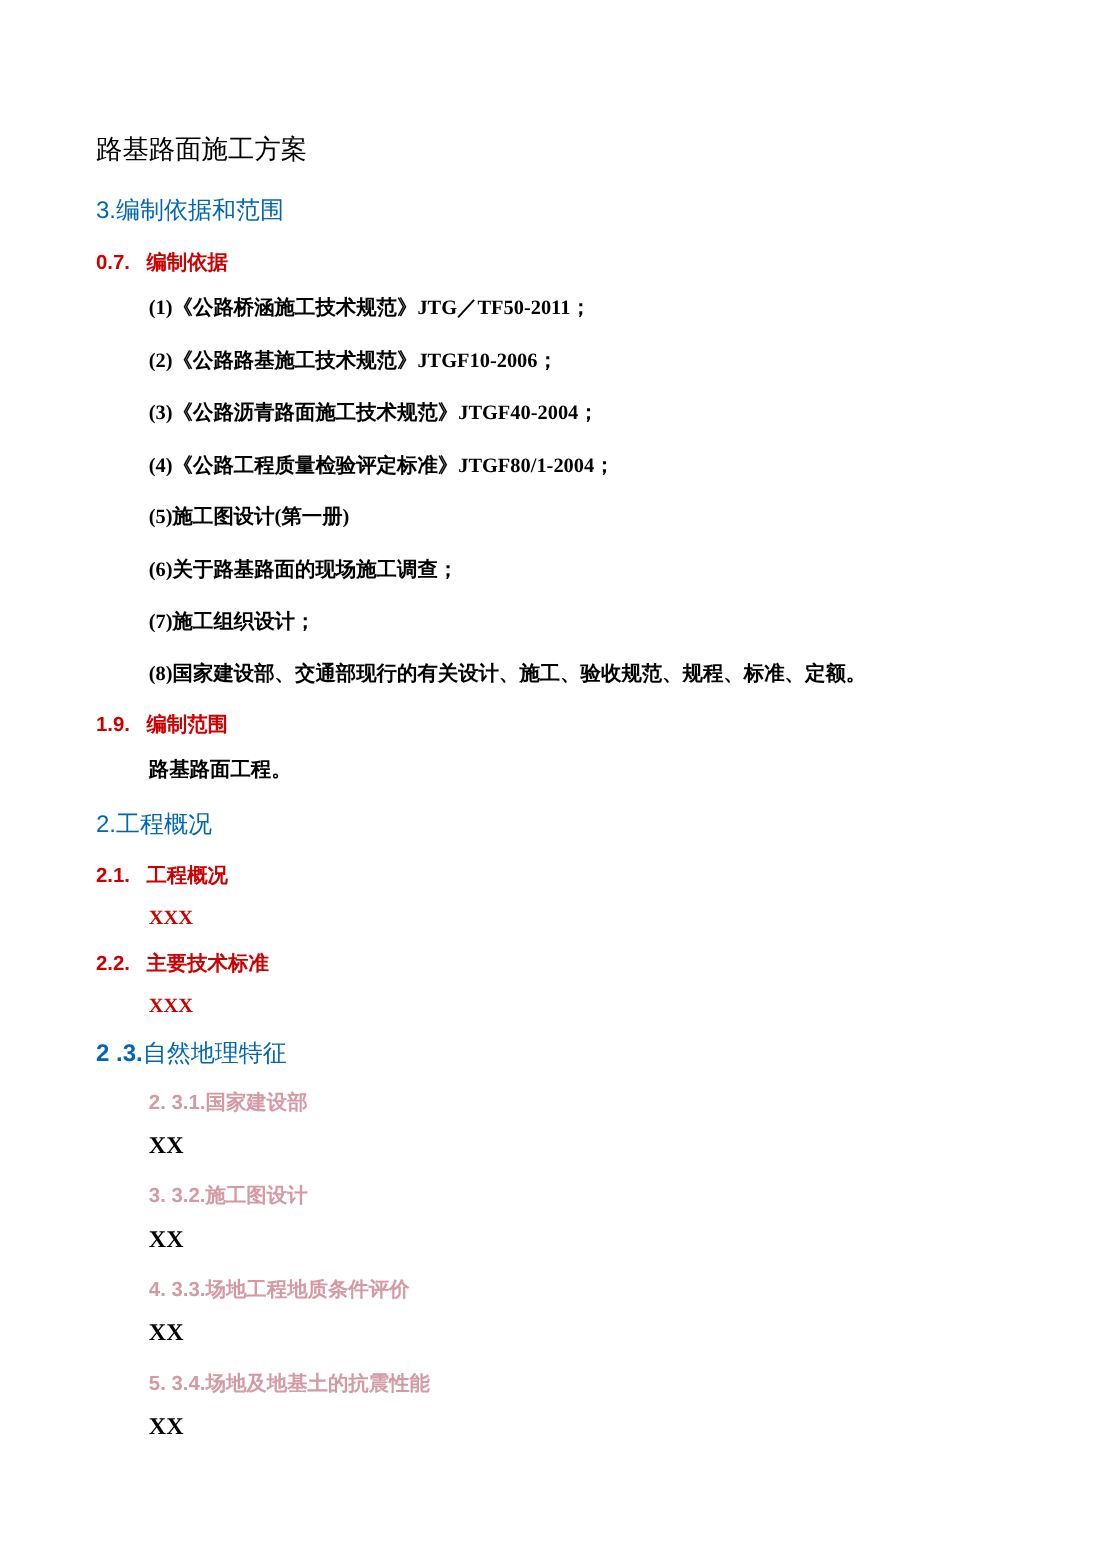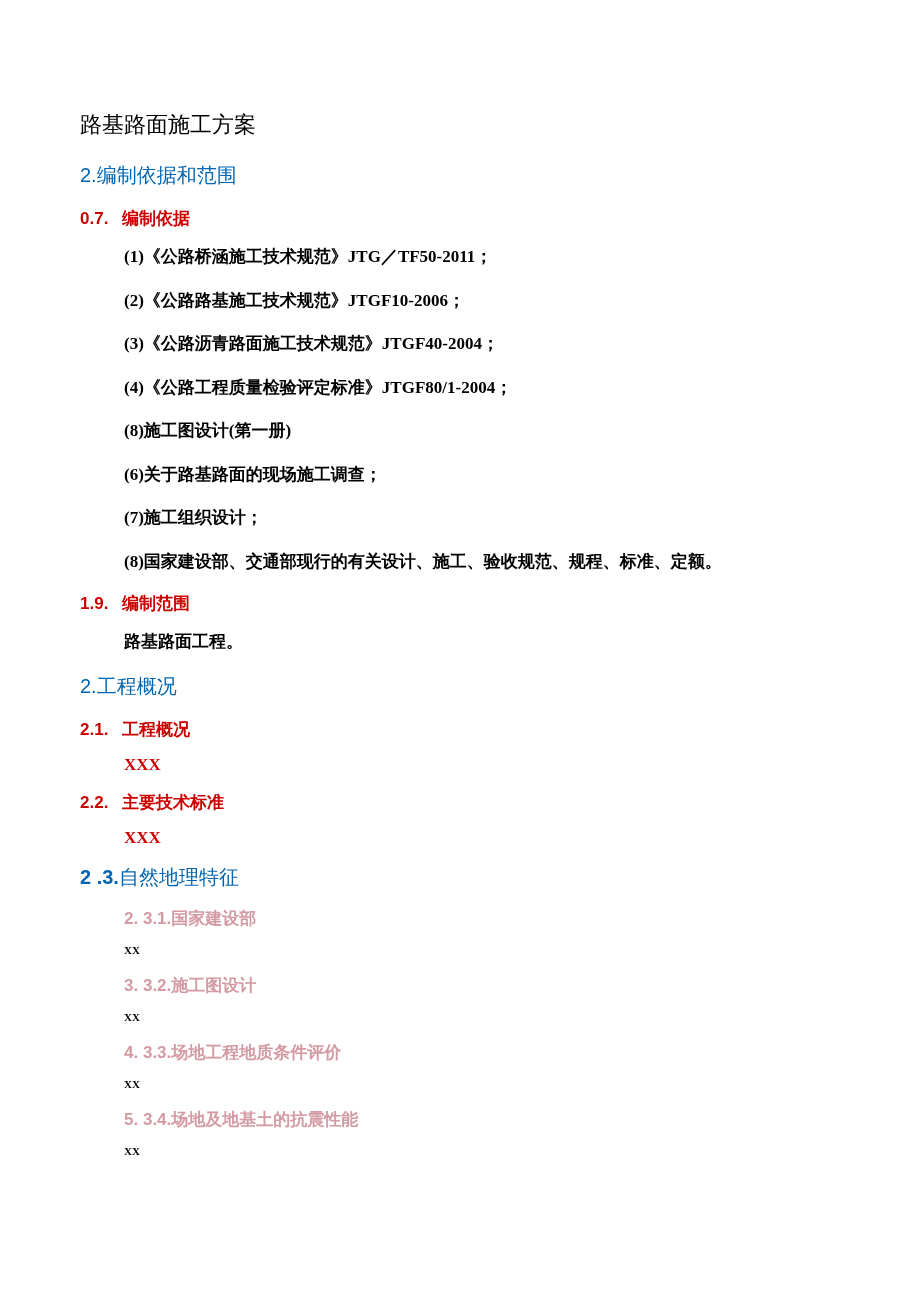--- a/index.html
+++ b/index.html
@@ -51,41 +51,41 @@
       color: #cc0000;
       font-size: 17px;
       margin-bottom: 16px;
     }
     .section-23-num {
       color: #0066b3;
       font-family: Arial, sans-serif;
       font-weight: bold;
     }
     .xx {
-      font-size: 11px;
+      font-size: 20px;
       color: #000;
       margin-bottom: 18px;
     }
   </style>
 </head>
 <body>
 
 <div class="h0">路基路面施工方案</div>
 
-<div class="h1">2.编制依据和范围</div>
+<div class="h1">3.编制依据和范围</div>
 
 <div class="h2">
   <span class="num">0.7.</span><span>编制依据</span>
 </div>
 
 <div class="body-line indent1">(1)《公路桥涵施工技术规范》JTG／TF50-2011；</div>
 <div class="body-line indent1">(2)《公路路基施工技术规范》JTGF10-2006；</div>
 <div class="body-line indent1">(3)《公路沥青路面施工技术规范》JTGF40-2004；</div>
 <div class="body-line indent1">(4)《公路工程质量检验评定标准》JTGF80/1-2004；</div>
-<div class="body-line indent1">(8)施工图设计(第一册)</div>
+<div class="body-line indent1">(5)施工图设计(第一册)</div>
 <div class="body-line indent1">(6)关于路基路面的现场施工调查；</div>
 <div class="body-line indent1">(7)施工组织设计；</div>
 <div class="body-line indent1">(8)国家建设部、交通部现行的有关设计、施工、验收规范、规程、标准、定额。</div>
 
 <div class="h2">
   <span class="num">1.9.</span><span>编制范围</span>
 </div>
 <div class="body-line indent1">路基路面工程。</div>
 
 <div class="h1">2.工程概况</div>

